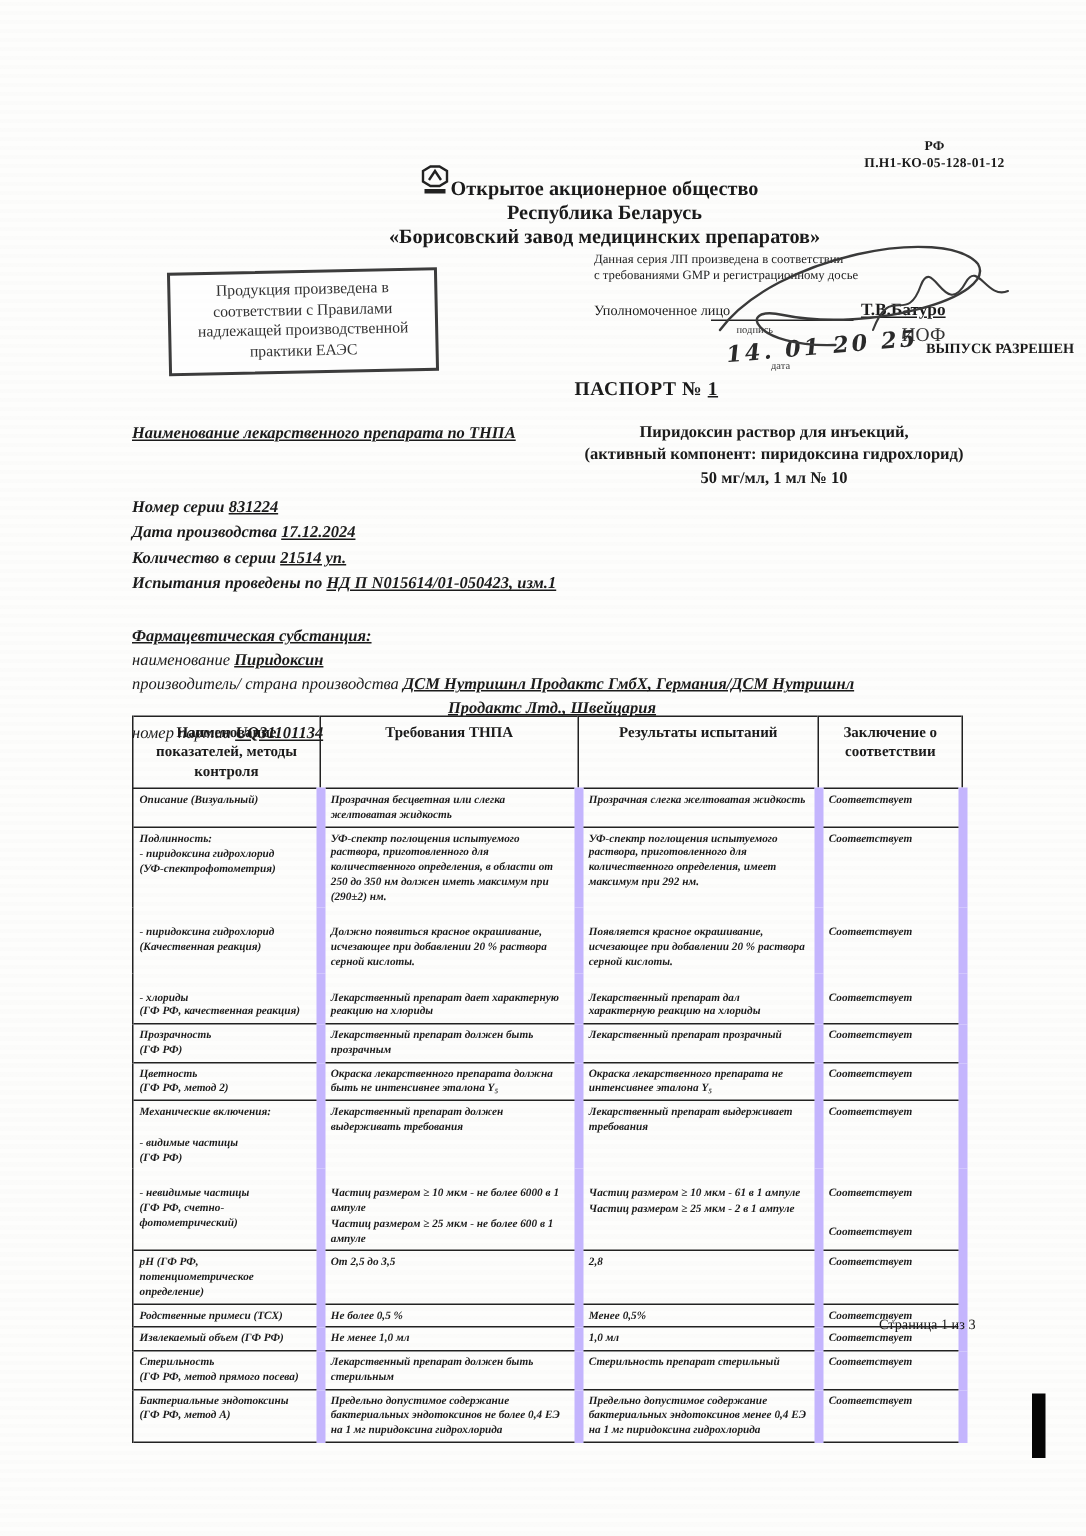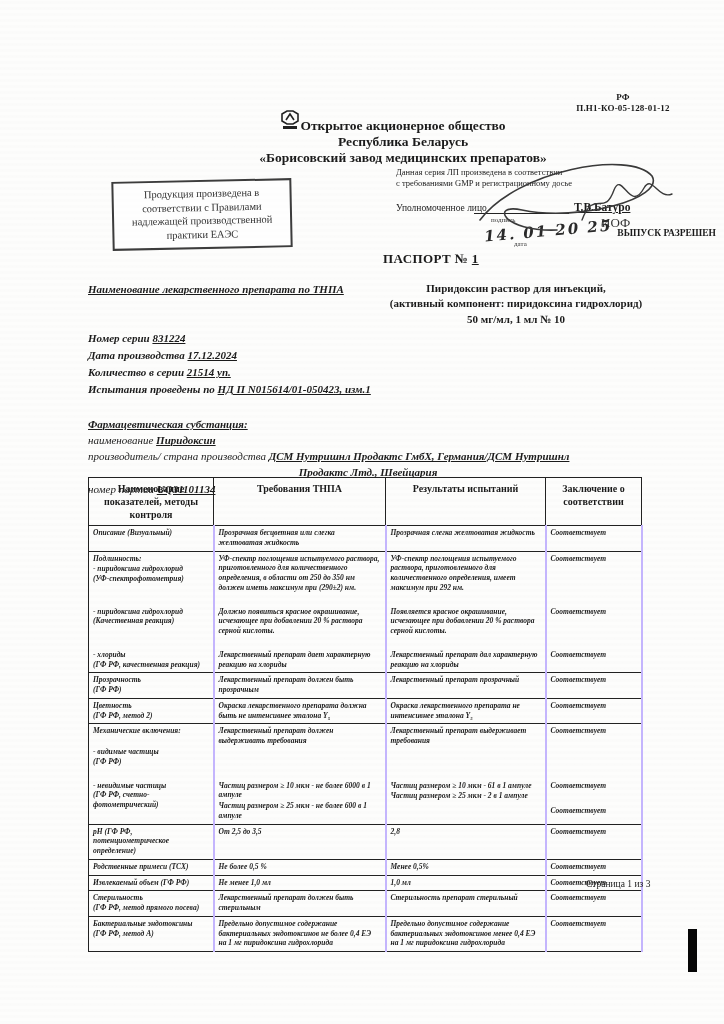--- a/index.html
+++ b/index.html
@@ -60,21 +60,21 @@
   .subst-center { text-align:center; font-weight:bold; }
 
   
   .qc-table { position:absolute; left:88px; top:477px; width:553px; border-collapse:collapse;
               border:1.4px solid #222; table-layout:fixed; }
   .qc-table col.c1 { width:125px; } .qc-table col.c2 { width:172px; }
   .qc-table col.c3 { width:160px; } .qc-table col.c4 { width:96px; }
   .qc-table th { border-left:1px solid #222; border-right:1px solid #222; border-bottom:1.2px solid #222;
                  font-size:10px; font-weight:bold; text-align:center; padding:4px 6px; line-height:1.3;
                  vertical-align:top; }
-  .qc-table td { border-left:1px solid #222; border-right:2px solid #c4b5fd; vertical-align:top;
+  .qc-table td { border-left:1px solid #222; border-right:6px solid #c4b5fd; vertical-align:top;
                  font-size:7.5px; font-weight:bold; font-style:italic; line-height:1.3;
                  padding:2px 4px 3px 4px; }
   .qc-table tr.sep td { border-top:1px solid #222; }
   .qc-table tr.nosep td { padding-top:11px; }
   .qc-table td .grp { margin-bottom:1px; }
   .qc-table td .gap-before { margin-top:11px; }
   .qc-table td .para + .para { margin-top:1px; }
   .qc-table td .concl + .concl { margin-top:16px; }
 
   .footer-page { position:absolute; left:586px; top:879px; font-size:9.5px; }

